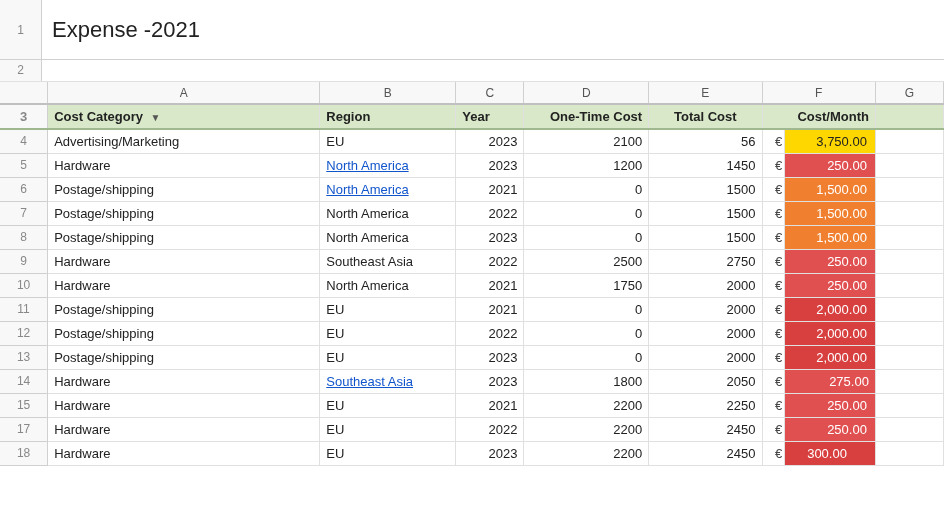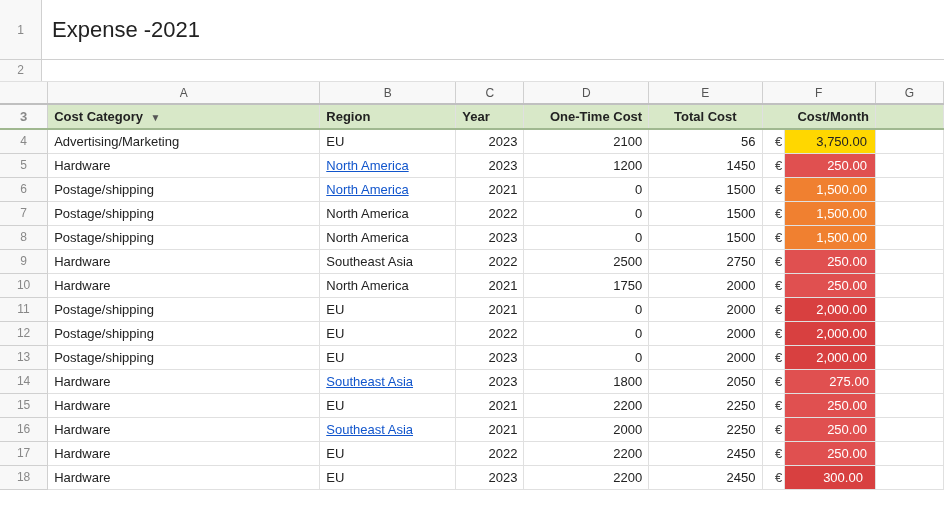--- a/index.html
+++ b/index.html
@@ -269,47 +269,36 @@
           <td>Hardware</td>
           <td>EU</td>
           <td class="cell-center">2021</td>
           <td class="cell-right">2200</td>
           <td class="cell-right">2250</td>
           <td style="text-align: right; padding-right: 2px; color: rgb(68, 68, 68);">€</td>
           <td class="c-250" style="text-align: right; font-weight: 500; padding-right: 8px; background-color: rgb(224, 80, 80); color: white;">250.00</td>
           <td></td>
         </tr>
         <tr>
-          <td class="row-num">16</td>
-          <td>Hardware</td>
-          <td><span class="cell-link">Southeast Asia</span></td>
-          <td class="cell-center">2021</td>
-          <td class="cell-right">2000</td>
-          <td class="cell-right">2250</td>
-          <td style="text-align: right; padding-right: 2px; color: rgb(68, 68, 68);">€</td>
-          <td class="c-250" style="text-align: right; font-weight: 500; padding-right: 8px; background-color: rgb(224, 80, 80); color: white;">250.00</td>
-          <td></td>
-        </tr>
-        <tr>
           <td class="row-num">17</td>
           <td>Hardware</td>
           <td>EU</td>
           <td class="cell-center">2022</td>
           <td class="cell-right">2200</td>
           <td class="cell-right">2450</td>
           <td style="text-align: right; padding-right: 2px; color: rgb(68, 68, 68);">€</td>
           <td class="c-250" style="text-align: right; font-weight: 500; padding-right: 8px; background-color: rgb(224, 80, 80); color: white;">250.00</td>
           <td></td>
         </tr>
         <tr>
           <td class="row-num">18</td>
           <td>Hardware</td>
           <td>EU</td>
           <td class="cell-center">2023</td>
           <td class="cell-right">2200</td>
           <td class="cell-right">2450</td>
           <td style="text-align: right; padding-right: 2px; color: rgb(68, 68, 68);">€</td>
-          <td class="c-300" style="text-align: right; font-weight: 500; padding-right: 12px; background-color: rgb(216, 64, 64); color: white;">300.00</td>
+          <td class="c-300" style="text-align: center; font-weight: 500; padding-right: 12px; background-color: rgb(216, 64, 64); color: white;">300.00</td>
           <td></td>
         </tr>
       </tbody>
   </table>
 </div>
 
 </body></html>

